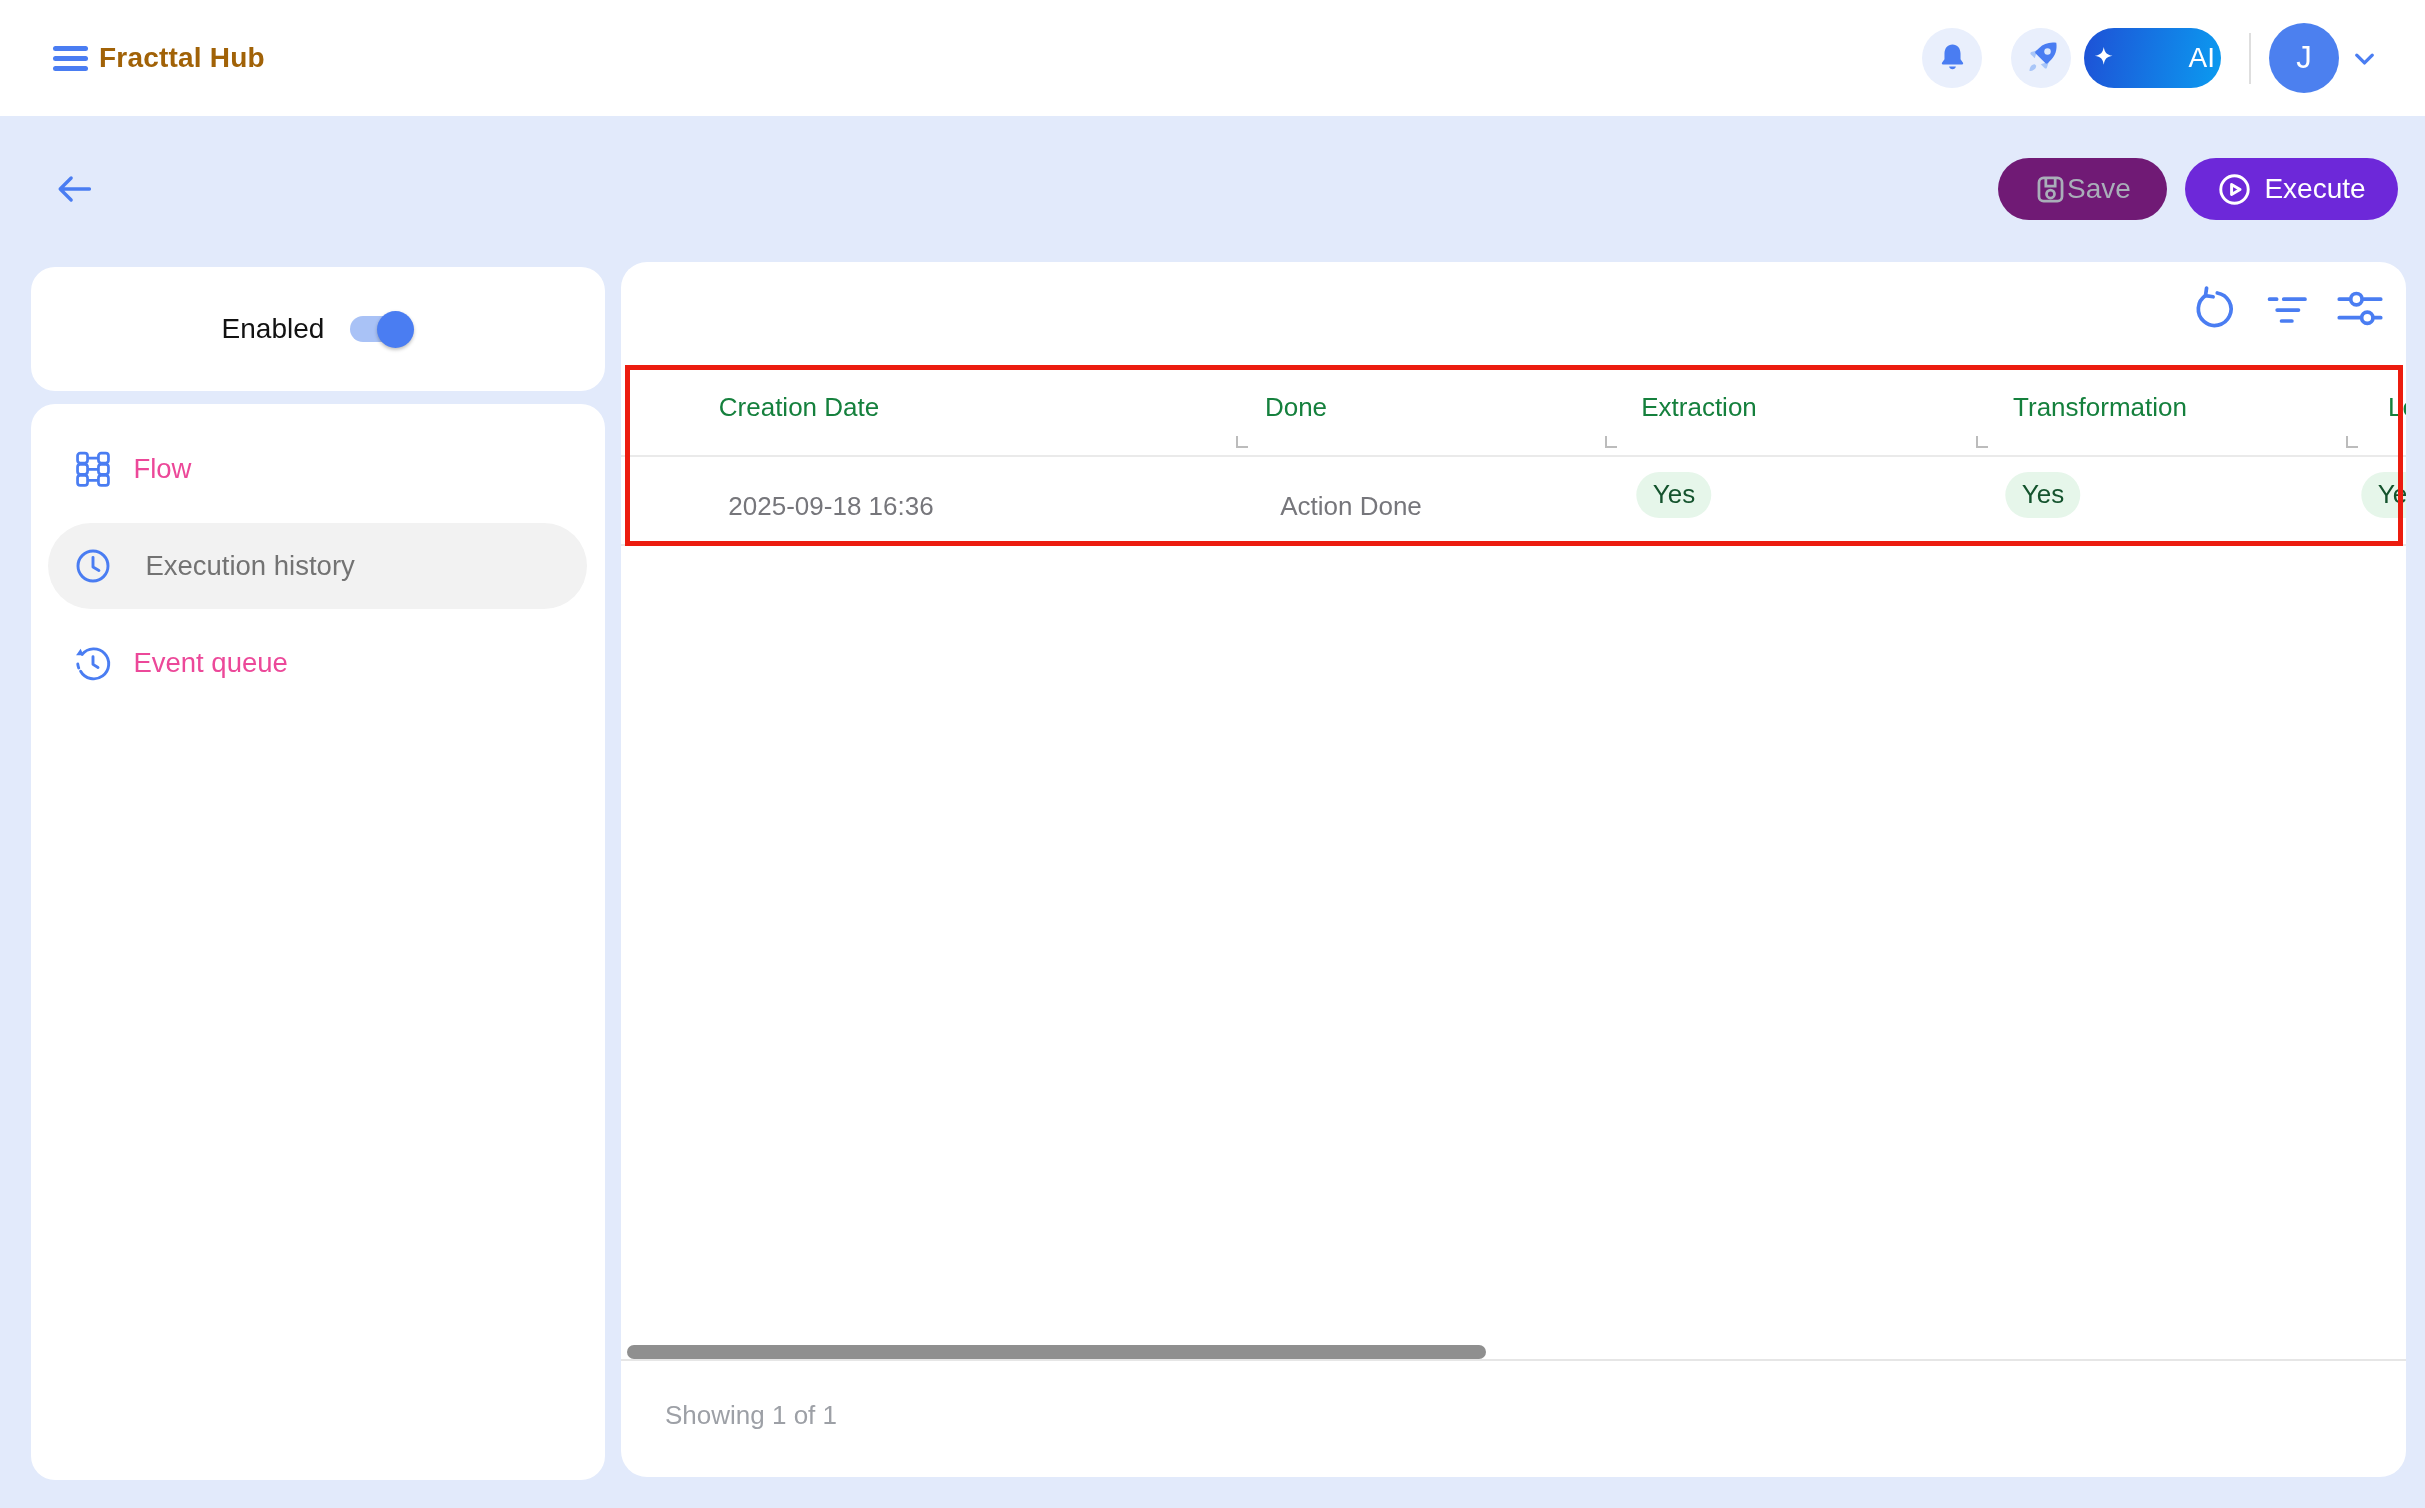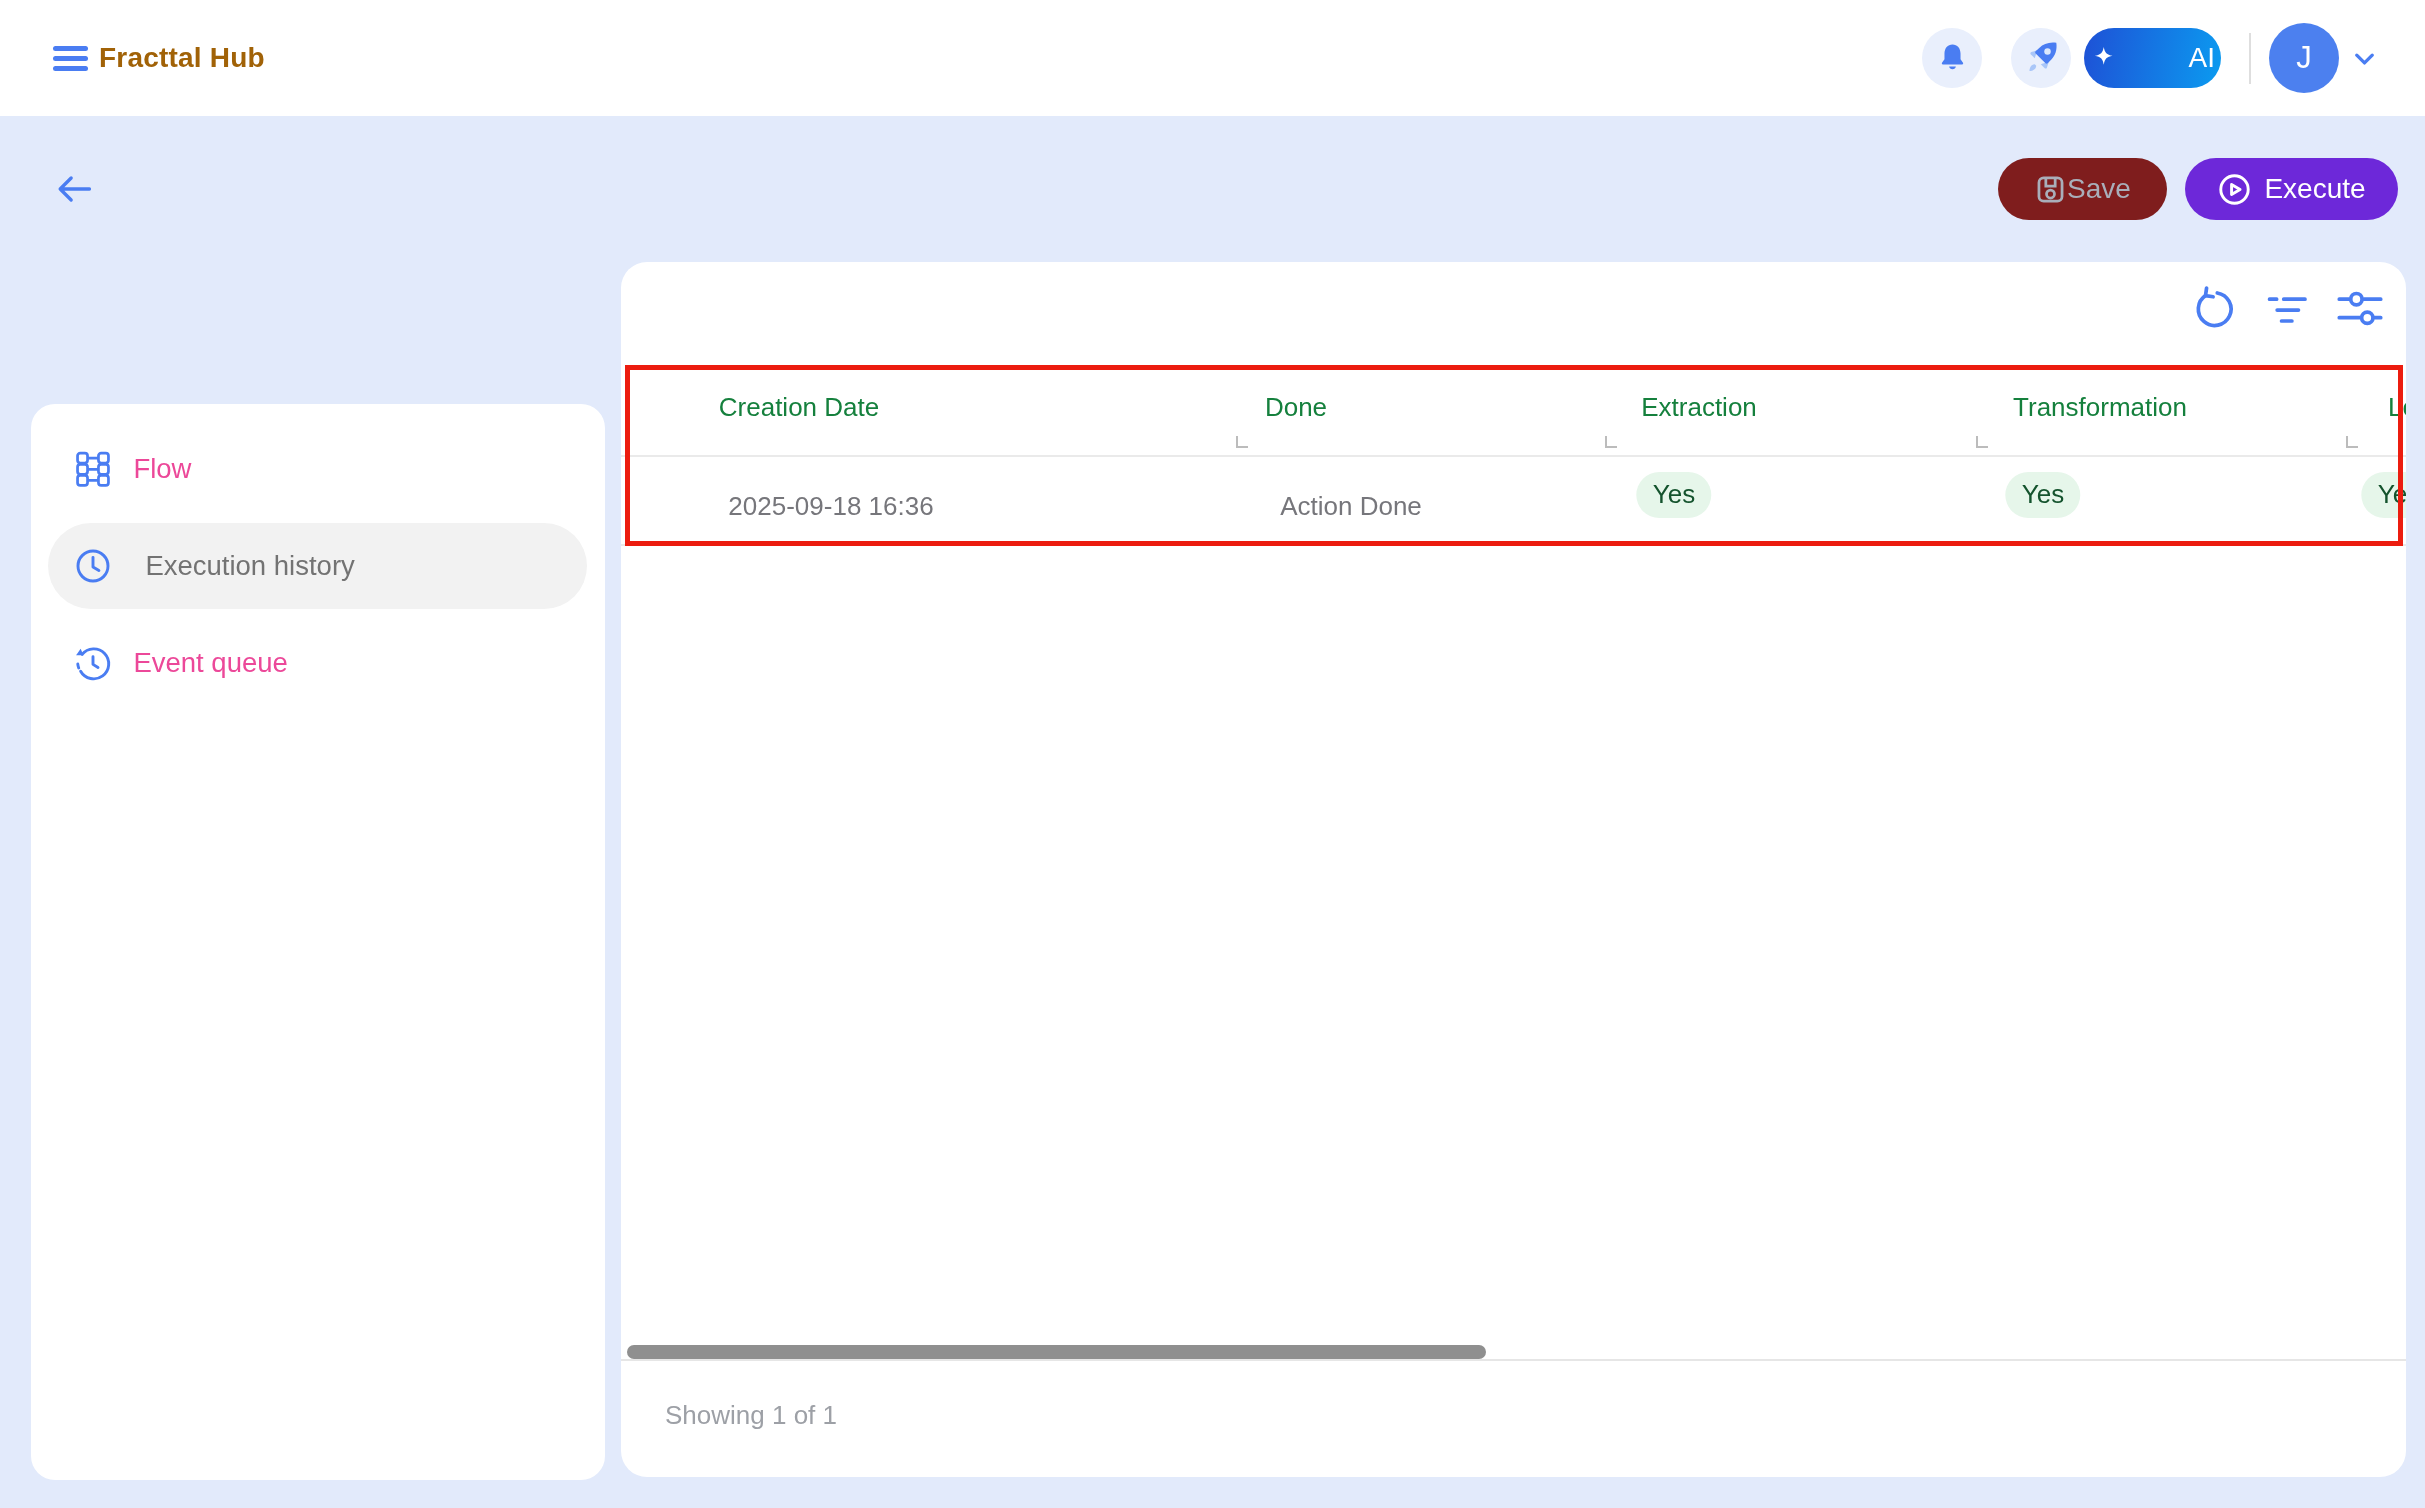--- a/index.html
+++ b/index.html
@@ -21,21 +21,21 @@
   .nav-divider{position:absolute;left:2249px;top:33px;width:1.8px;height:51px;background:#dedede;}
   .avatar{position:absolute;left:2269px;top:23px;width:70px;height:70px;border-radius:50%;background:#4c80ef;border:0;
           color:#fff;font-size:31px;display:flex;align-items:center;justify-content:center;cursor:pointer;
           font-family:"Liberation Sans","DejaVu Sans",sans-serif;}
   .nav-chevron{position:absolute;left:2349px;top:43px;width:31px;height:31px;border:0;background:transparent;padding:0;cursor:pointer;}
 
   
   .content{position:absolute;left:0;top:116px;width:2426px;height:1392px;background:#e2eafb;}
   .back-btn{position:absolute;left:51px;top:51px;width:44px;height:44px;border:0;background:transparent;padding:0;cursor:pointer;}
   .save-btn{position:absolute;left:1998px;top:42px;width:169px;height:62px;border:0;border-radius:31px;
-            background:#7f1d1d;color:#a9aeb9;font-size:28px;display:flex;align-items:center;justify-content:center;gap:0;}
+            background:#701a75;color:#a9aeb9;font-size:28px;display:flex;align-items:center;justify-content:center;gap:0;}
   .exec-btn{position:absolute;left:2185px;top:42px;width:213px;height:62px;border:0;border-radius:31px;
             background:#6d28d9;color:#ffffff;font-size:28px;display:flex;align-items:center;justify-content:center;gap:12px;cursor:pointer;}
 
   .card{position:absolute;background:#ffffff;border-radius:24px;}
 
   
   .enabled-card{left:31px;top:151px;width:574px;height:124px;display:flex;align-items:center;justify-content:center;gap:26px;}
   .enabled-label{font-size:28px;color:#121212;}
   .switch{position:relative;width:64px;height:37px;display:inline-block;cursor:pointer;}
   .switch .track{position:absolute;left:0;top:5.5px;width:59px;height:26px;border-radius:13px;background:#a9c2f6;}
@@ -145,20 +145,27 @@
     <button class="exec-btn">
       <span>
         <svg width="35" height="35" viewBox="0 0 24 24">
           <circle cx="12" cy="12" r="9.4" fill="none" stroke="#ffffff" stroke-width="2"></circle>
           <path d="M10 8.6 L15.8 12 L10 15.4 Z" fill="none" stroke="#ffffff" stroke-width="2" stroke-linejoin="round"></path>
         </svg>
       </span>
       <span>Execute</span>
     </button>
 
+    <div class="card enabled-card">
+      <span class="enabled-label">Enabled</span>
+      <span class="switch">
+        <span class="track"></span>
+        <span class="knob"></span>
+      </span>
+    </div>
 
     <nav class="card menu-card">
 
       <div class="menu-item">
         <span class="mi-icon">
           <svg width="40" height="40" viewBox="0 0 44 44">
             <g fill="none" stroke="#4a7df2" stroke-width="3">
               <rect x="5" y="4.5" width="11" height="11" rx="3"></rect>
               <rect x="5" y="16.8" width="11" height="11" rx="3"></rect>
               <rect x="5" y="29" width="11" height="11" rx="3"></rect>

